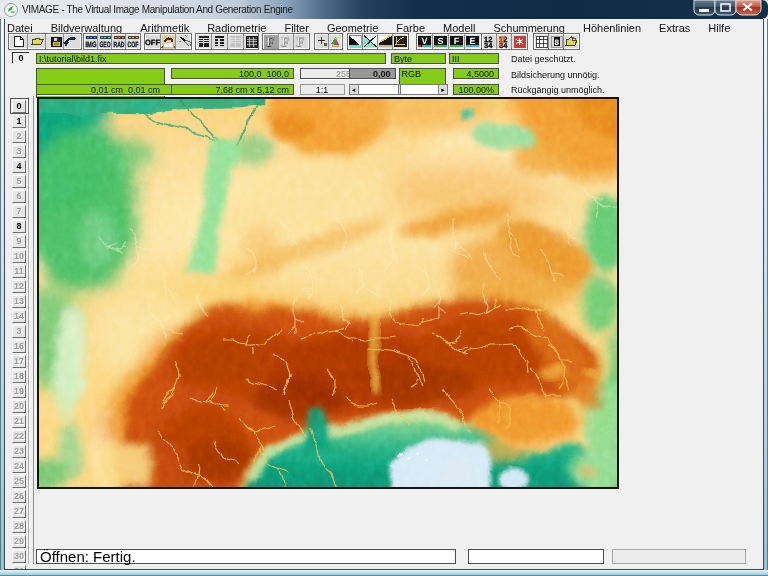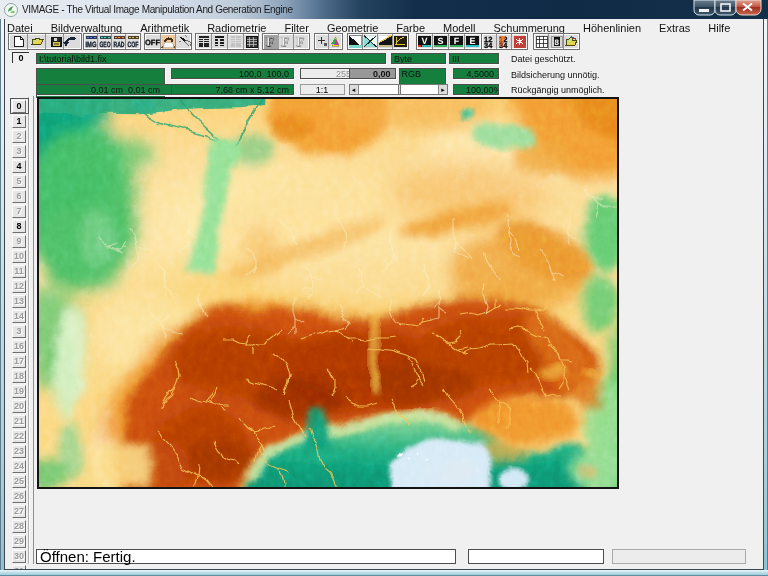--- a/index.html
+++ b/index.html
@@ -1,31 +1,31 @@
 <!DOCTYPE html>
 <html><head>
 <meta charset="utf-8">
 <style>
 html,body{margin:0;padding:0;width:768px;height:576px;overflow:hidden;
  font-family:"Liberation Sans",sans-serif;background:#e8e8e8;}
 *{box-sizing:border-box;}
 #win{position:absolute;left:0;top:0;width:768px;height:576px;}
 
 #titlebar{position:absolute;left:0;top:0;width:768px;height:19px;
- background:linear-gradient(90deg,#e8ecf2 0,#e0e6ee 13%,#d3dce8 23%,#becbd9 31%,#8ea5bd 37%,#4f6d8c 42%,#24435e 47%,#122e4b 54%,#102b46 74%,#143049 100%);}
+ background:linear-gradient(90deg,#e8ecf2 0,#e0e6ee 13%,#d3dce8 23%,#becbd9 31%,#8ea5bd 37%,#4f6d8c 42%,#24435e 47%,#122e4b 54%,#102b46 74%,#143049 100%);border-radius:6px;}
 #titlebar .tx{position:absolute;left:22px;top:4px;font-size:10px;letter-spacing:-0.35px;color:#1a1a1a;white-space:nowrap;}
 #borderL{position:absolute;left:0;top:19px;width:4px;height:552px;background:linear-gradient(180deg,#f2f6f8 0,#cfe3ea 40%,#aacfdc 80%,#8fc2d2 100%);border-left:1px solid #5f7d8a;}
 #borderR{position:absolute;right:0;top:19px;width:4px;height:552px;background:linear-gradient(180deg,#f2f6f8 0,#cfe3ea 40%,#aacfdc 80%,#8fc2d2 100%);border-right:1px solid #5f7d8a;}
 #borderB{position:absolute;left:0;top:570px;width:768px;height:6px;background:linear-gradient(180deg,#eef7fa 0,#bcdde8 45%,#9fcddc 80%,#2f5f6d 100%);}
 #client{position:absolute;left:4px;top:19px;width:760px;height:551px;background:#f0f0f0;border:1px solid #3c4650;border-top:none;overflow:hidden;}
 
 #menubar{position:absolute;left:-7px;top:2px;height:15px;font-size:11px;color:#111;white-space:nowrap;}
 #menubar span{display:inline-block;padding:1px 9px;}
 
-.fld{position:absolute;background:#15803d;border:1px solid #4d4d4d;
+.fld{position:absolute;background:#84cc16;border:1px solid #4d4d4d;
  box-shadow:1px 1px 0 rgba(255,255,255,.9);font-size:9px;color:#111;
  white-space:nowrap;overflow:hidden;line-height:9px;}
 .fld.r{text-align:right;}
 .lbl{position:absolute;font-size:9px;color:#111;white-space:nowrap;}
 
 .sbtn{position:absolute;left:7px;width:14px;height:13px;background:#e6e6e6;
  border:1px solid;border-color:#fbfbfb #6f6f6f #6f6f6f #fbfbfb;
  font-size:9px;font-weight:bold;text-align:center;line-height:11px;}
 .sbtn.off{color:#9b9b9b;text-shadow:1px 1px 0 #fff;}
 .sbtn.on{color:#000;}
@@ -254,21 +254,21 @@
    <div class="lbl" style="left:506px;top:50.5px">Bildsicherung unnötig.</div>
 
    <div class="fld r" style="left:31px;top:64.5px;width:141px;height:11px;padding:1px 16px">0,01 cm&nbsp;&nbsp;0,01 cm</div>
    <div class="fld r" style="left:166px;top:64.5px;width:123px;height:11px;padding:1px 4px">7,68 cm x 5,12 cm</div>
    <div style="position:absolute;left:294.5px;top:64.5px;width:45px;height:11px;background:#ececec;border:1px solid #9a9a9a;font-size:9px;text-align:center;line-height:10px">1:1</div>
    <div style="position:absolute;left:343.5px;top:64.5px;width:99.5px;height:11px;background:#fff;border:1px solid #777">
      <div style="position:absolute;left:0;top:0;width:9px;height:9px;background:#dcdcdc;border-right:1px solid #888;font-size:7px;line-height:9px;text-align:center;color:#111">◂</div>
      <div style="position:absolute;right:0;top:0;width:9px;height:9px;background:#dcdcdc;border-left:1px solid #888;font-size:7px;line-height:9px;text-align:center;color:#111">▸</div>
      <div style="position:absolute;left:48px;top:0;width:3px;height:9px;background:#dcdcdc;border-left:1px solid #777;border-right:1px solid #777"></div>
    </div>
-   <div class="fld r" style="left:448px;top:64.5px;width:46px;height:11px;padding:1px 12px">100,00%</div>
+   <div class="fld r" style="left:448px;top:64.5px;width:46px;height:11px;padding:1px 4px">100,00%</div>
    <div class="lbl" style="left:506px;top:66px">Rückgängig unmöglich.</div>
   </div>
   <div id="sidebar">
         <div style="position:absolute;left:22.5px;top:78px;width:1px;height:467px;background:#b0b0b0"></div>
         <div style="position:absolute;left:23.5px;top:78px;width:1px;height:467px;background:#fafafa"></div>
         <div style="position:absolute;left:27.5px;top:77px;width:1px;height:468px;background:#909090"></div>
         <div style="position:absolute;left:4.5px;top:78.5px;width:19px;height:16px;border:1px solid #555"></div>
         <div class="sbtn on" style="top:81px">0</div>
         <div class="sbtn on" style="top:96px">1</div>
         <div class="sbtn off" style="top:111px">2</div>

